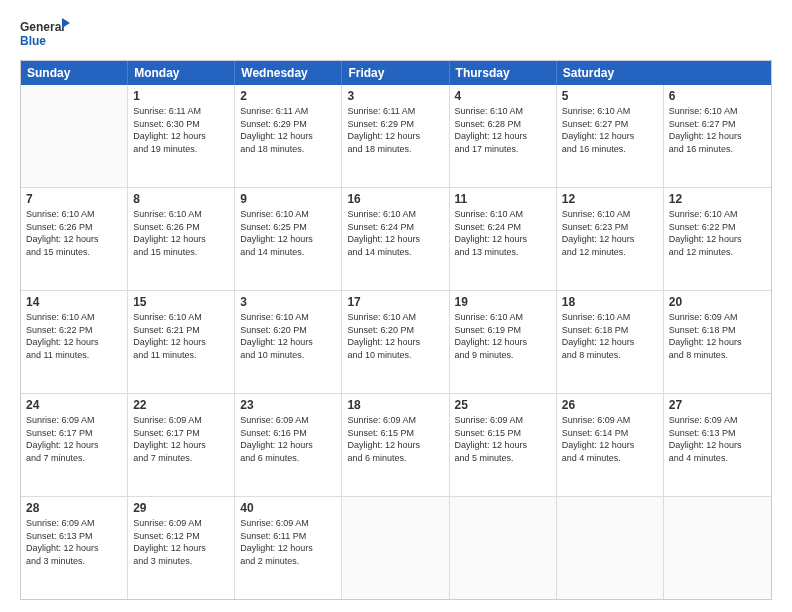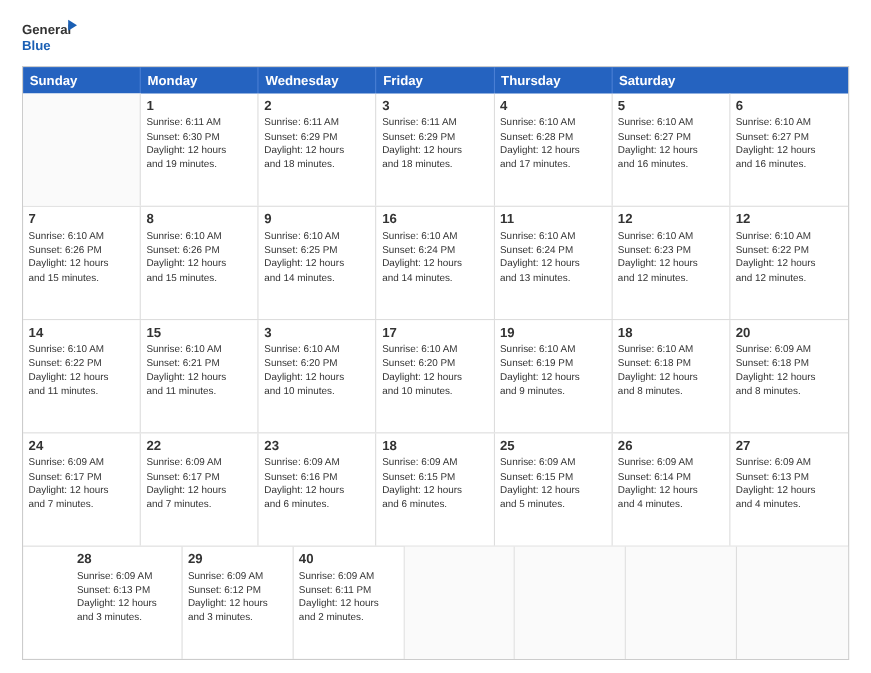--- a/index.html
+++ b/index.html
@@ -65,21 +65,21 @@
       flex: 1;
       display: flex;
       flex-direction: column;
     }
     .cal-row {
       display: grid;
       grid-template-columns: repeat(7, 1fr);
       flex: 1;
       border-bottom: 1px solid #ddd;
     }
-    .cal-row:last-child { border-bottom: none; margin-left: 44px; }
+    .cal-row:last-child { border-bottom: none; }
     .cal-cell {
       border-right: 1px solid #ddd;
       padding: 4px 5px;
       font-size: 9.5px;
       color: #333;
       vertical-align: top;
       min-height: 0;
     }
     .cal-cell:last-child { border-right: none; }
     .cal-cell.empty { background: #fafafa; }

